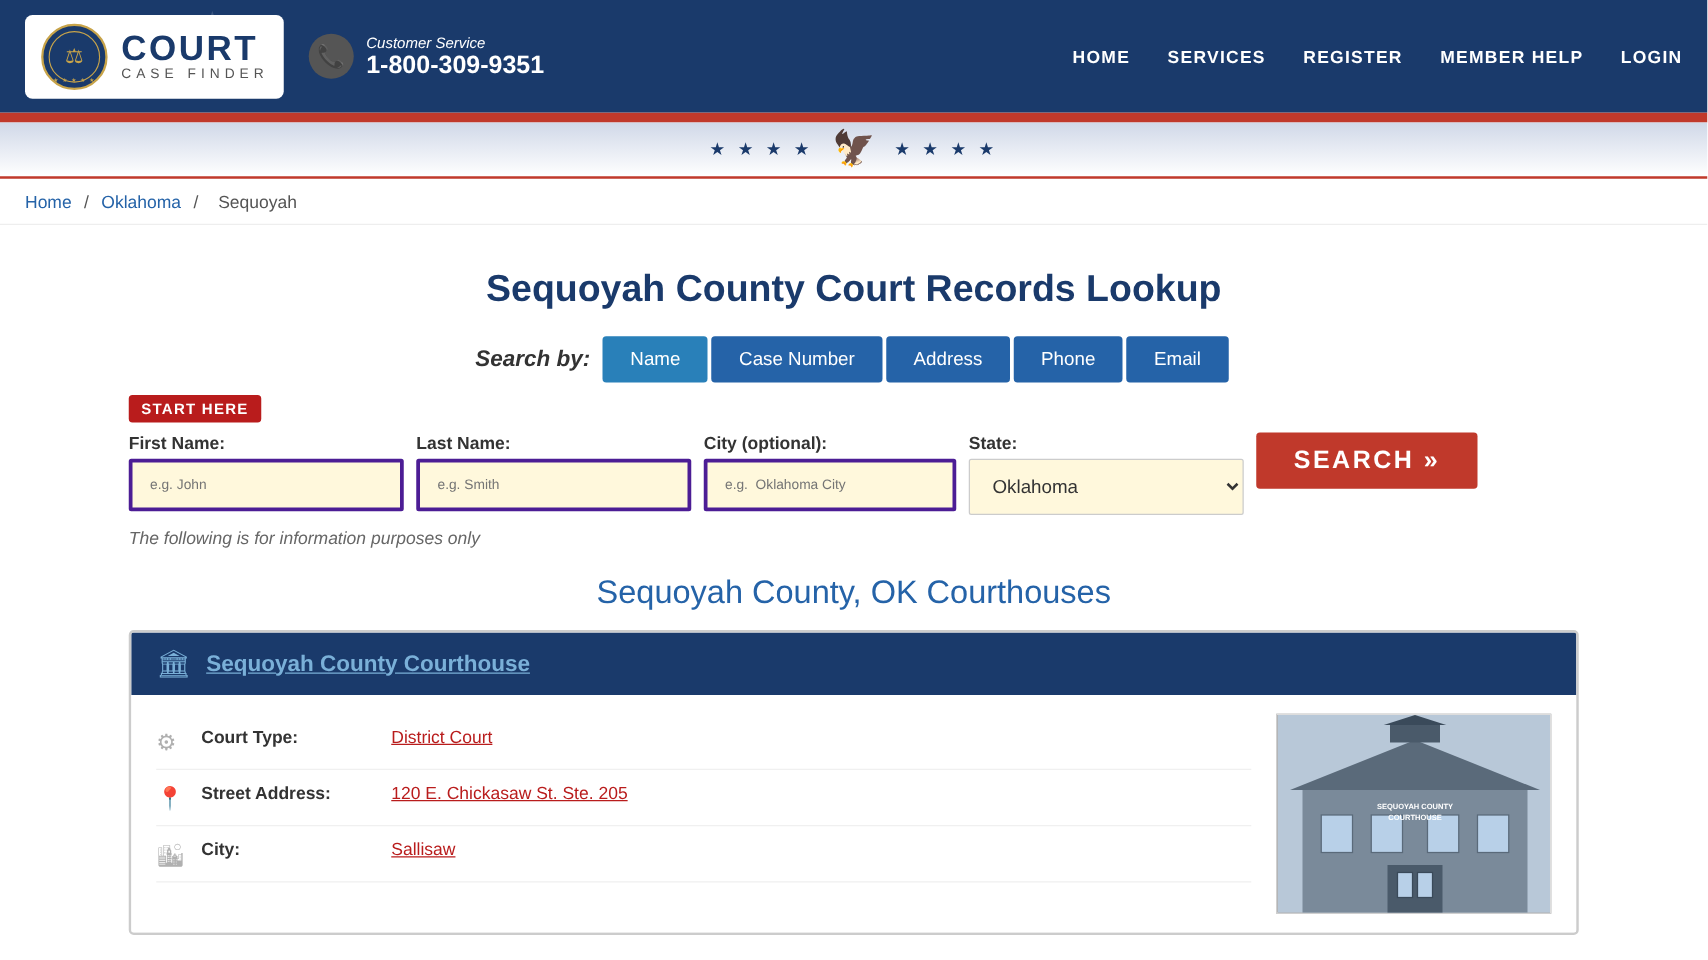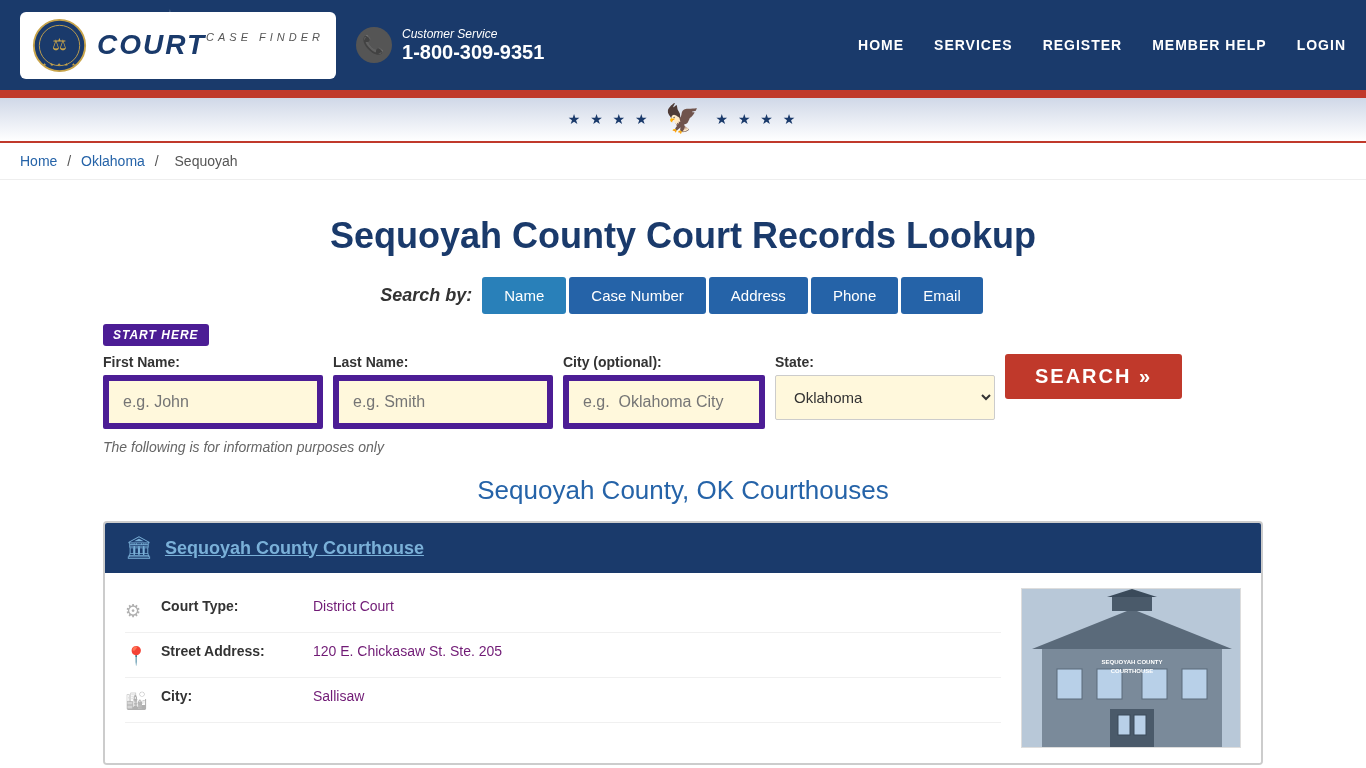--- a/index.html
+++ b/index.html
@@ -30,22 +30,21 @@
       align-items: center;
       gap: 10px;
       text-decoration: none;
     }
     .logo-seal {
       width: 55px;
       height: 55px;
     }
     .logo-text {
       display: flex;
-      flex-direction: row;
-      font-style: italic;
+      flex-direction: column;
     }
     .logo-court {
       font-size: 28px;
       font-weight: 900;
       color: #1a3a6b;
       letter-spacing: 2px;
       line-height: 1;
     }
     .logo-case-finder {
       font-size: 11px;
@@ -139,21 +138,21 @@
 
     
     .main {
       max-width: 1200px;
       margin: 0 auto;
       padding: 20px;
     }
 
     .page-title {
       text-align: center;
-      font-size: 36px;
+      font-size: 30px;
       font-weight: bold;
       color: #1a3a6b;
       margin: 15px 0 20px;
     }
 
     
     .search-section {
       text-align: center;
       margin-bottom: 10px;
     }
@@ -182,51 +181,50 @@
       margin-right: 3px;
       border-radius: 3px;
     }
     .tab-btn.active {
       background: #2980b9;
     }
 
     
     .start-here {
       display: inline-block;
-      background: #4c1d95;
+      background: #b91c1c;
       color: white;
       font-size: 12px;
       font-weight: bold;
       padding: 4px 10px;
       border-radius: 3px;
       margin-bottom: 8px;
       text-transform: uppercase;
       letter-spacing: 1px;
-      font-style: italic;
     }
     .form-row {
       display: flex;
       align-items: flex-start;
       gap: 0;
       margin-bottom: 10px;
     }
     .form-group {
       display: flex;
       flex-direction: column;
     }
     .form-group label {
       font-size: 14px;
       font-weight: bold;
       color: #333;
       margin-bottom: 5px;
     }
     .form-input {
       padding: 12px 14px;
-      font-size: 16px;
-      border: 6px solid #4c1d95;
+      font-size: 11px;
+      border: 3px solid #4c1d95;
       background: #fff8dc;
       width: 220px;
       margin-right: 10px;
       color: #888;
       border-radius: 2px;
     }
     .form-input-city {
       width: 202px;
     }
     .form-select {
@@ -317,21 +315,22 @@
       flex-shrink: 0;
       margin-top: 2px;
     }
     .detail-label {
       font-weight: bold;
       color: #333;
       width: 140px;
       flex-shrink: 0;
     }
     .detail-value {
-      color: #701a75;
+      color: #b91c1c;
+      text-decoration: underline;
     }
     .courthouse-image {
       width: 220px;
       height: 160px;
       background: #888;
       flex-shrink: 0;
       margin-left: 20px;
       position: relative;
       overflow: hidden;
       border: 1px solid #ddd;

